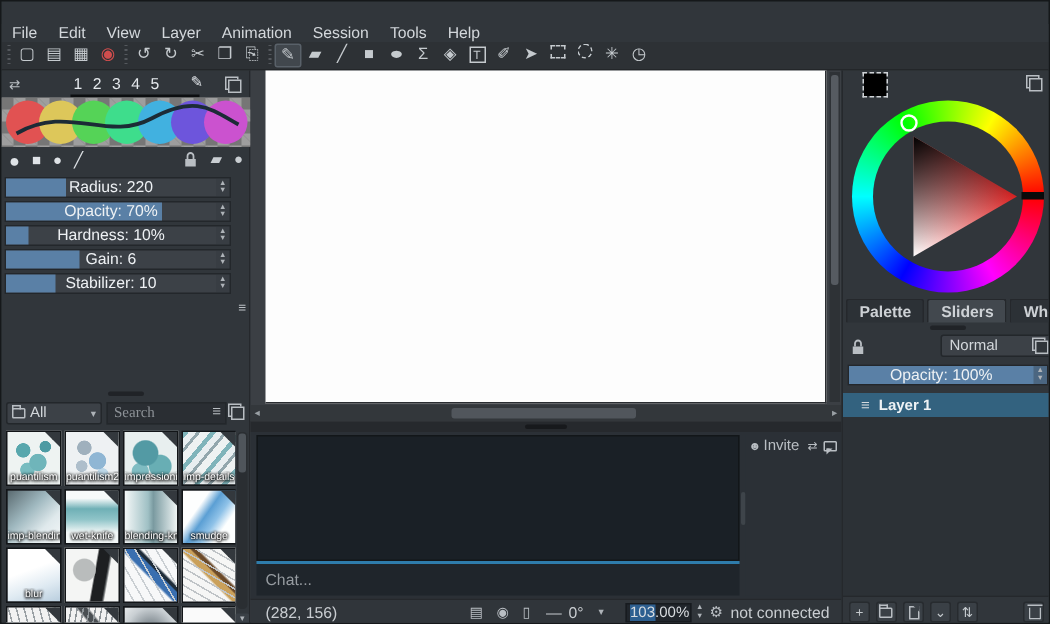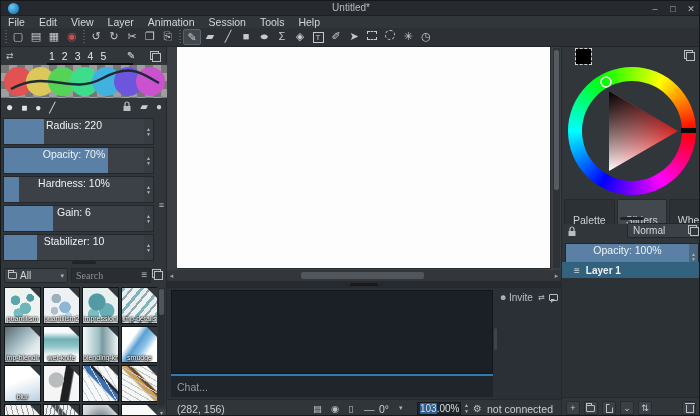--- a/index.html
+++ b/index.html
@@ -51,21 +51,21 @@
   #strip-circles { position:absolute; left:3px; top:2px; display:flex; }
   .strip-circle { width:29px; height:29px; border-radius:50%; flex:0 0 auto; }
   .strip-circle + .strip-circle { margin-left:-7px; }
   #strip-stroke { position:absolute; left:0; top:0; }
   #tip-row { position:absolute; left:0; top:53px; width:166px; height:16px; font-size:10px; }
   #tip-left { position:absolute; left:5px; top:0; display:flex; gap:8px; align-items:center; color:#dfe3e7; }
   .tip-icon.big { font-size:12px; }
   #tip-right { position:absolute; right:5px; top:0; display:flex; gap:8px; align-items:center; color:#c9ced2; }
   .lock-svg { display:block; }
   #sliders { position:absolute; left:2px; top:71px; width:151px; display:flex; flex-direction:column; gap:2px; }
-  .slider { position:relative; height:27px; background:#3c4147; border:1px solid #23272b; }
+  .slider { position:relative; height:14px; background:#3c4147; border:1px solid #23272b; }
   .slider .fill { position:absolute; left:0; top:0; bottom:0; background:#5a80a6; }
   .slider .slabel { position:absolute; left:0; top:0; width:calc(100% - 9px); text-align:center; font-size:10.5px; line-height:12px; color:#eef1f4; }
   .slider .spin { position:absolute; right:0; top:0; bottom:0; width:9px; display:flex; flex-direction:column; align-items:center; justify-content:center; font-size:5px; color:#aeb3b8; line-height:5px; background:rgba(49,54,59,.35); }
   #stabilizer-menu { position:absolute; left:156px; top:151px; width:9px; height:14px; font-size:9px; line-height:14px; text-align:center; color:#b9bec3; }
   #options-splitter { position:absolute; left:71px; top:214px; width:24px; height:3px; background:#202327; border-radius:2px; }
   
   #presets { position:absolute; left:0; top:217px; width:166px; height:153px; }
   #preset-filter { position:absolute; left:3px; top:4px; width:64px; height:15px; background:#3c4147; border:1px solid #23272b; border-radius:2px; font-size:10px; color:#d3d7db; display:flex; align-items:center; padding:0 3px; gap:3px; }
   .folder-ico { display:inline-block; position:relative; width:9px; height:7px; border:1px solid #b9bec3; border-radius:1px; }
   .folder-ico::before { content:""; position:absolute; left:-1px; top:-3px; width:4px; height:2px; border:1px solid #b9bec3; border-bottom:none; }
@@ -138,21 +138,21 @@
   
   #right-docker { position:absolute; left:560px; top:46px; width:140px; height:370px; background:#31363b; border-left:1px solid #25282c; }
   #current-swatch { position:absolute; left:14px; top:2px; width:15px; height:15px; background:#000; outline:1px dashed #cfd3d7; }
   #color-detach { position:absolute; right:6px; top:3px; }
   #wheel-wrap { position:absolute; left:6px; top:20px; width:128px; height:128px; }
   #wheel-ring { position:absolute; left:0; top:0; width:128px; height:128px; border-radius:50%;
      background:conic-gradient(from 0deg, hsl(90,100%,50%), hsl(60,100%,50%) 8.3%, hsl(0,100%,50%) 25%, hsl(300,100%,50%) 41.7%, hsl(240,100%,50%) 58.3%, hsl(180,100%,50%) 75%, hsl(120,100%,50%) 91.7%, hsl(90,100%,50%)); }
   #wheel-hole { position:absolute; left:14px; top:14px; width:100px; height:100px; border-radius:50%; background:#31363b; }
   #wheel-svg { position:absolute; left:0; top:0; }
   #color-tabs { position:absolute; left:2px; top:152px; width:136px; height:16px; display:flex; gap:2px; }
-  .ctab { padding:12px 8px; font-size:10.5px; line-height:16px; color:#cdd1d5; background:#2c3136; border:1px solid #25282c; border-bottom:none; border-radius:2px 2px 0 0; }
+  .ctab { padding:0 8px; font-size:10.5px; line-height:16px; color:#cdd1d5; background:#2c3136; border:1px solid #25282c; border-bottom:none; border-radius:2px 2px 0 0;font-weight:bold; }
   .ctab.active { background:#42484e; }
   #layers-splitter { position:absolute; left:58px; top:170px; width:24px; height:3px; background:#202327; border-radius:2px; }
   #blend-row { position:absolute; left:0; top:176px; width:140px; height:16px; }
   #blend-lock { position:absolute; left:5px; top:2px; }
   #blend-select { position:absolute; left:19px; top:0; width:108px; height:15px; background:#3c4147; border:1px solid #23272b; border-radius:2px; font-size:10px; color:#d3d7db; line-height:13px; padding:0 5px;margin-left:46px; }
   #blend-select .caret { position:absolute; right:4px; top:4px; font-size:7px; color:#aeb3b8; }
   #layers-detach { position:absolute; right:3px; top:2px; }
   #layer-opacity { position:absolute; left:3px; top:196px; width:134px; }
   #layer-list { position:absolute; left:0; top:215px; width:140px; height:135px; background:#2c3136; }
   .layer-row { position:relative; height:16px; background:#33627f; display:flex; align-items:center; padding-left:12px; gap:6px; }
@@ -166,29 +166,20 @@
   .page-ico::after { content:""; position:absolute; right:-1px; top:-1px; border:2px solid; border-color:#3a4046 #3a4046 transparent transparent; }
   #trash-btn { position:absolute; right:6px; top:3px; width:14px; height:14px; }
   .trash-ico { position:absolute; left:3px; top:3px; width:8px; height:8px; border:1px solid #b9bec3; border-top:none; border-radius:0 0 1px 1px; }
   .trash-ico::before { content:""; position:absolute; left:-2px; top:-2px; width:10px; height:1px; background:#b9bec3; }
 </style>
 </head>
 <body>
 
 <div id="app">
 
-  <div id="titlebar">
-    <div id="logo"></div>
-    <div id="win-title">Untitled*</div>
-    <div id="win-controls">
-      <span>–</span>
-      <span>□</span>
-      <span>✕</span>
-    </div>
-  </div>
 
   <div id="menubar">
 
   <span class="menu-item">File</span>
       <span class="menu-item">Edit</span>
       <span class="menu-item">View</span>
       <span class="menu-item">Layer</span>
       <span class="menu-item">Animation</span>
       <span class="menu-item">Session</span>
       <span class="menu-item">Tools</span>

